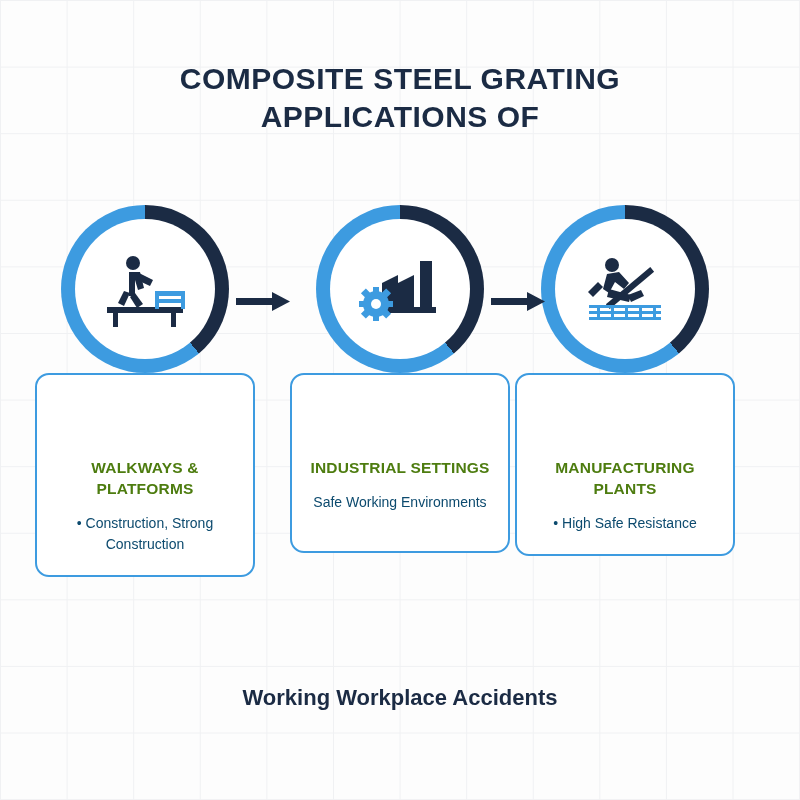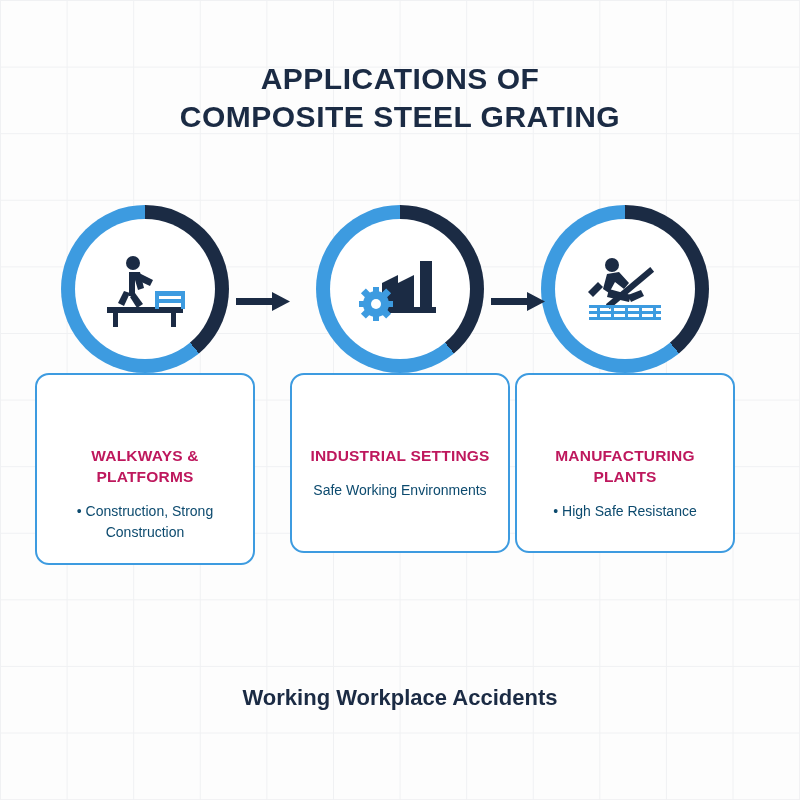--- a/index.html
+++ b/index.html
@@ -98,26 +98,27 @@
     min-height: 180px;
     box-sizing: border-box;
     background: #ffffff;
     border: 2px solid #3d9be0;
     border-radius: 14px;
     padding: 70px 14px 20px 14px;
     text-align: center;
     z-index: 1;
   }
   .card-title {
-    color: #be185d;
+    color: #4d7c0f;
     font-size: 15.5px;
     font-weight: bold;
     line-height: 21px;
     letter-spacing: 0.2px;
     text-transform: uppercase;
+    margin-top: 12px;
   }
   .card-sub {
     margin-top: 14px;
     color: #0c4a6e;
     font-size: 14px;
     line-height: 21px;
   }
 
   
   .arrow {
@@ -142,22 +143,22 @@
     font-size: 22px;
     font-weight: bold;
   }
 </style>
 </head>
 <body>
 
 <div id="canvas">
 
   <div class="title-wrap">
+    <div class="title-line">COMPOSITE STEEL GRATING</div>
     <div class="title-line">APPLICATIONS OF</div>
-    <div class="title-line">COMPOSITE STEEL GRATING</div>
   </div>
 
   <div class="cols">
 
     <div class="col c0">
       <div class="ring">
         <div class="ring-inner">
           <svg width="92" height="80" viewBox="0 0 92 80">
 
             <circle cx="34" cy="14" r="7" fill="#1b2b44"></circle>

